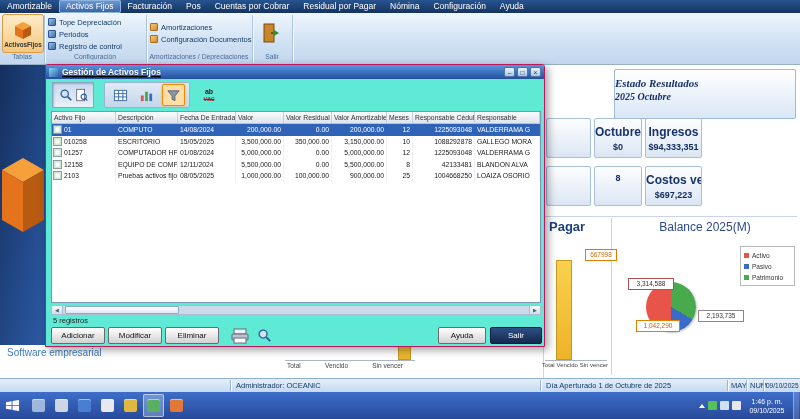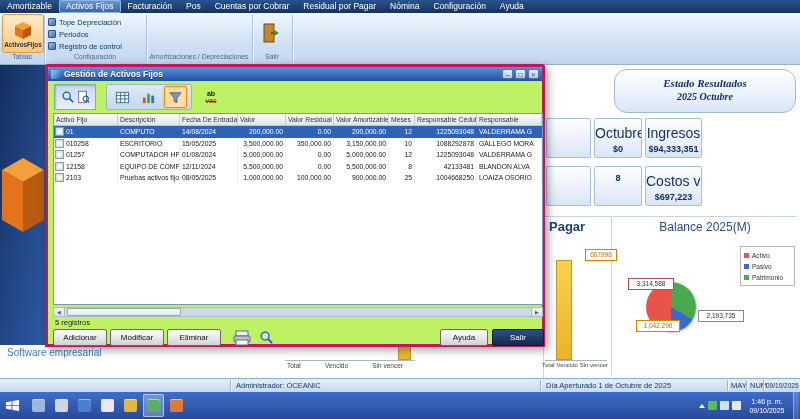--- a/index.html
+++ b/index.html
@@ -30,33 +30,33 @@
   .gl1{left:0;width:44px}.gl2{left:44px;width:102px}.gl3{left:146px;width:106px}.gl4{left:252px;width:40px}
 
   
   .logo-blue{position:absolute;left:0;top:64px;width:46px;height:281px;
     background:linear-gradient(100deg,#142f5e,#2d5ba6);}
   .tagline{position:absolute;left:7px;top:347px;font-size:10px;color:#3c7cc0;white-space:nowrap;}
 
   
   .vline{position:absolute;width:1px;background:#c6d6e8;}
   .hline{position:absolute;height:1px;background:#c6d6e8;}
-  .estado-card{position:absolute;left:614px;top:69px;width:182px;height:44px;border:1px solid #9fb9d8;border-radius:13px;
-    background:linear-gradient(#ffffff,#d9e7f6);text-align:center;box-sizing:border-box;}
+  .estado-card{position:absolute;left:614px;top:69px;width:182px;height:50px;border:1px solid #9fb9d8;border-radius:2px;
+    background:linear-gradient(#ffffff,#d9e7f6);box-sizing:border-box;}
   .estado-title{font-family:"Liberation Serif",serif;font-style:italic;font-weight:bold;font-size:11px;color:#14306b;margin-top:7px;}
   .estado-sub{font-family:"Liberation Serif",serif;font-style:italic;font-weight:bold;font-size:10px;color:#14306b;margin-top:2px;}
   .mrow{position:absolute;left:0;width:800px;height:40px;}
   .mrow1{top:118px}.mrow2{top:166px}
   .metric-card{position:absolute;top:0;height:40px;border:1px solid #a6c0dc;border-radius:2px;
     background:linear-gradient(#fdfeff,#dbe6f4);text-align:center;box-sizing:border-box;overflow:hidden;}
   .mrow .metric-card:nth-child(1){left:546px;width:45px}
   .mrow .metric-card:nth-child(2){left:594px;width:48px}
   .mrow .metric-card:nth-child(3){left:645px;width:57px}
   .mrow .metric-card:nth-child(4){left:721px;width:75px}
-  .m-label{font-size:14px;font-weight:normal;color:#16336e;margin-top:6px;white-space:nowrap;}
+  .m-label{font-size:12px;font-weight:bold;color:#16336e;margin-top:6px;white-space:nowrap;}
   .m-value{font-size:9px;font-weight:bold;color:#10295c;margin-top:3px;white-space:nowrap;}
 
   .pagar-title{position:absolute;left:549px;top:219px;font-size:13px;font-weight:bold;color:#1b3f7e;}
   .bar{position:absolute;background:linear-gradient(#f8d14e,#edb32a);border:1px solid #c8981e;box-sizing:border-box;}
   .bar-pagar{left:556px;top:260px;width:16px;height:100px;}
   .bar-cobrar{left:398px;top:330px;width:13px;height:30px;}
   .val-box{position:absolute;background:#fff;border:1px solid #e07b00;color:#d06c00;
     font-size:6.5px;line-height:9px;text-align:center;}
   .vb-pagar{left:585px;top:249px;width:30px;height:10px;}
   .axis{position:absolute;display:flex;justify-content:space-between;color:#444;}
@@ -72,22 +72,22 @@
   .legend-swatch{display:inline-block;width:5px;height:5px;margin-right:3px;}
   .pie{position:absolute;left:646px;top:282px;width:50px;height:50px;border-radius:50%;
     background:conic-gradient(#49a94d 0 120deg,#3a6bc8 120deg 178deg,#e8534a 178deg 360deg);
     box-shadow:1px 1px 2px rgba(0,0,0,.25);}
   .pie-label{position:absolute;background:#fff;font-size:6.5px;line-height:9px;text-align:center;color:#333;}
   .pl1{left:628px;top:278px;width:44px;height:10px;border:1px solid #b05050;}
   .pl2{left:698px;top:310px;width:44px;height:10px;border:1px solid #8a8a8a;}
   .pl3{left:636px;top:320px;width:42px;height:10px;border:1px solid #e08000;color:#c06000;}
 
   
-  .dialog{position:absolute;left:45px;top:64px;width:500px;height:283px;background:#bef264;
-    border:3px solid #be185d;border-radius:3px 3px 0 0;box-shadow:3px 3px 9px rgba(0,0,0,.38);z-index:40;box-sizing:border-box;}
+  .dialog{position:absolute;left:45px;top:64px;width:500px;height:283px;background:#5eead4;
+    border:1px solid #be185d;border-radius:3px 3px 0 0;box-shadow:3px 3px 9px rgba(0,0,0,.38);z-index:40;box-sizing:border-box;text-decoration:underline;}
   .dlg-titlebar{position:relative;height:14px;background:linear-gradient(#5894de,#22509e);
     border-radius:2px 2px 0 0;display:flex;align-items:center;padding:0 3px;}
   .dlg-icon{width:9px;height:9px;background:linear-gradient(135deg,#8fd0f0,#2a6ab0);border-radius:1px;margin-right:4px;}
   .dlg-title{color:#fff;font-size:8.5px;font-weight:bold;text-shadow:0 1px 1px rgba(0,0,0,.45);white-space:nowrap;}
   .win-btns{position:absolute;right:3px;top:2px;display:flex;gap:2px;}
   .win-btn{width:11px;height:10px;background:linear-gradient(#eaf3fd,#a9c7ec);border:1px solid #53759c;border-radius:2px;
     font-size:6.5px;line-height:9px;text-align:center;color:#1a3a6a;box-sizing:border-box;}
   .search-box{position:absolute;left:6px;top:17px;width:42px;height:26px;border:1px solid #8aa4c4;
     background:linear-gradient(#c9d9ed,#e9f1f9);box-shadow:inset 1px 1px 2px rgba(0,0,0,.22);
     display:flex;align-items:center;justify-content:center;gap:2px;box-sizing:border-box;}
@@ -199,20 +199,33 @@
           <span>Periodos</span>
         </div>
 
         <div class="rib-item">
           <span class="rib-ico"></span>
           <span>Registro de control</span>
         </div>
 
     </div>
     <div class="rib-sep" style="left:146px"></div>
+    <div class="rib-col col3" style="left:150px;top:8px">
+
+        <div class="rib-item">
+          <span class="rib-ico"></span>
+          <span>Amortizaciones</span>
+        </div>
+
+        <div class="rib-item">
+          <span class="rib-ico"></span>
+          <span>Configuración Documentos</span>
+        </div>
+
+    </div>
     <div class="rib-sep" style="left:252px"></div>
     <div class="door-btn">
       <svg width="18" height="22" viewBox="0 0 18 22">
         <rect x="2" y="2" width="10" height="18" fill="#c8862a" stroke="#7a4a10"></rect>
         <circle cx="10" cy="11" r="1" fill="#5a3008"></circle>
         <polygon points="12,8 17,11 12,14" fill="#2f8f2f"></polygon>
       </svg>
     </div>
     <div class="rib-sep" style="left:292px"></div>
     <span class="gl gl1">Tablas</span>

